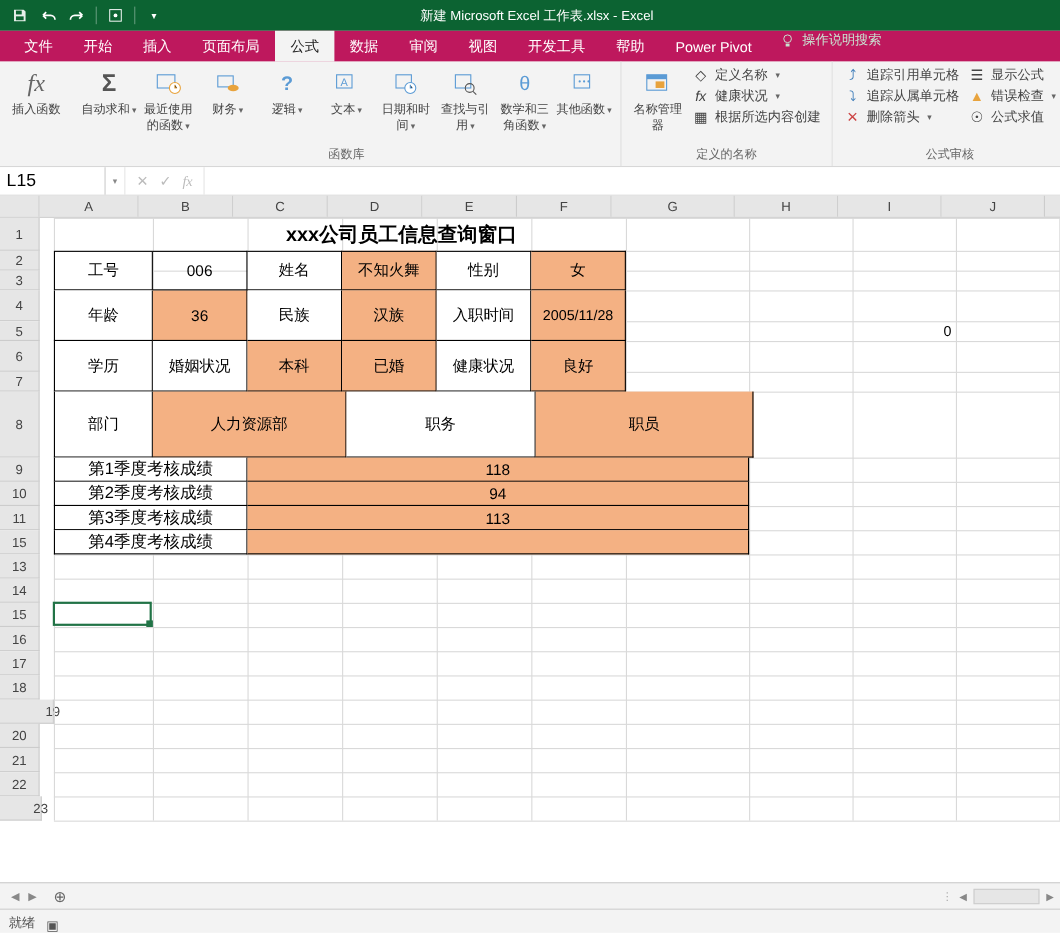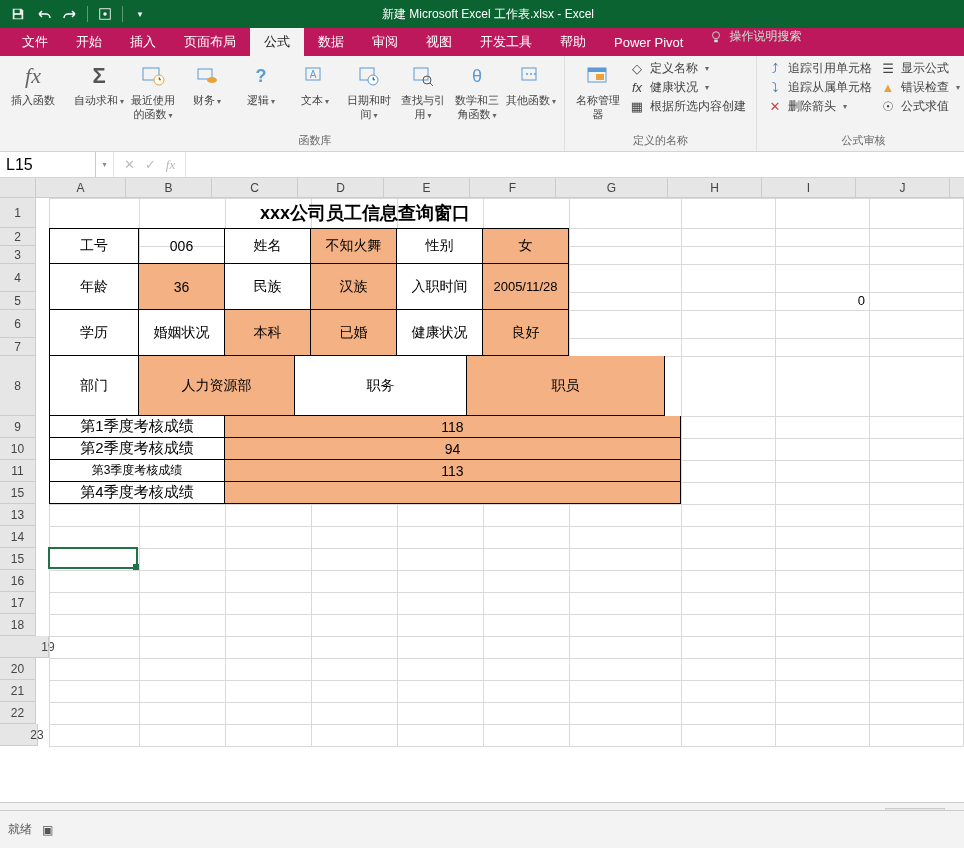--- a/index.html
+++ b/index.html
@@ -71,21 +71,21 @@
 .sheet-area { position: absolute; bottom: 22px; left: 0; right: 0; height: 24px; display: flex; align-items: center; background: #f3f3f3; border-top: 1px solid #ccc; }
 .sheet-nav { display: flex; gap: 8px; padding: 0 10px; color: #888; font-size: 10px; }
 .sheet-tabs { display: flex; align-items: flex-end; height: 100%; }
 .sheet-tab { padding: 4px 12px; border-right: 1px solid #ccc; border-left: 1px solid #ccc; font-size: 12px; color: #444; background: #f3f3f3; position: relative; }
 .sheet-tab.active { background: #fff; border-bottom: 2px solid #217346; font-weight: 500; }
 .add-sheet { width: 22px; display: flex; align-items: center; justify-content: center; color: #666; font-size: 14px; }
 .hscroll { flex: 1; display: flex; justify-content: flex-end; align-items: center; padding-right: 6px; gap: 6px; }
 .hscroll-track { width: 60px; height: 14px; background: #e6e6e6; border: 1px solid #ccc; }
 
 
-.status { position: absolute; bottom: 0; left: 0; right: 0; height: 38px; background: #f3f3f3; border-top: 1px solid #ccc; display: flex; align-items: center; padding: 0 8px; font-size: 12px; color: #555; }
+.status { position: absolute; bottom: 0; left: 0; right: 0; height: 22px; background: #f3f3f3; border-top: 1px solid #ccc; display: flex; align-items: flex-end; padding: 0 8px; font-size: 12px; color: #555; }
 
 svg { display: block; }
 </style>
 </head>
 <body>
 
 <div class="titlebar">
   <div class="qat">
     <div class="qat-btn">
         <svg width="14" height="14" viewBox="0 0 16 16">
@@ -414,35 +414,35 @@
           <div class="dt-cell lbl-cell" style="width:90px;height:46px;border-left:1px solid #000">学历</div>
           <div class="dt-cell lbl-cell" style="width:86px;height:46px">婚姻状况</div>
           <div class="dt-cell orange" style="width:86px;height:46px">本科</div>
           <div class="dt-cell orange" style="width:86px;height:46px">已婚</div>
           <div class="dt-cell lbl-cell" style="width:86px;height:46px">健康状况</div>
           <div class="dt-cell orange" style="width:86px;height:46px">良好</div>
         </div>
 
         <div class="dt-row">
           <div class="dt-cell lbl-cell" style="width:90px;height:60px;border-left:1px solid #000">部门</div>
-          <div class="dt-cell orange" style="width:156px;height:60px">人力资源部</div>
+          <div class="dt-cell orange" style="width:176px;height:60px">人力资源部</div>
           <div class="dt-cell lbl-cell" style="width:172px;height:60px">职务</div>
           <div class="dt-cell orange" style="width:198px;height:60px">职员</div>
         </div>
 
         <div class="dt-row">
           <div class="dt-cell lbl-cell" style="width:176px;height:22px;border-left:1px solid #000;font-size:15px">第1季度考核成绩</div>
           <div class="dt-cell orange" style="width:456px;height:22px">118</div>
         </div>
         <div class="dt-row">
           <div class="dt-cell lbl-cell" style="width:176px;height:22px;border-left:1px solid #000;font-size:15px">第2季度考核成绩</div>
           <div class="dt-cell orange" style="width:456px;height:22px">94</div>
         </div>
         <div class="dt-row">
-          <div class="dt-cell lbl-cell" style="width:176px;height:22px;border-left:1px solid #000;font-size:12px">第3季度考核成绩</div>
+          <div class="dt-cell lbl-cell" style="width:176px;height:22px;border-left:1px solid #000;font-size:15px">第3季度考核成绩</div>
           <div class="dt-cell orange" style="width:456px;height:22px">113</div>
         </div>
         <div class="dt-row">
           <div class="dt-cell lbl-cell" style="width:176px;height:22px;border-left:1px solid #000;font-size:15px">第4季度考核成绩</div>
           <div class="dt-cell orange" style="width:456px;height:22px"></div>
         </div>
       </div>
 
       <div style="position: absolute; font-size: 13px; text-align: right; left: 726px; top: 94px; width: 90px; height: 18px; line-height: 18px;" id="stray-i5">0</div>
 

